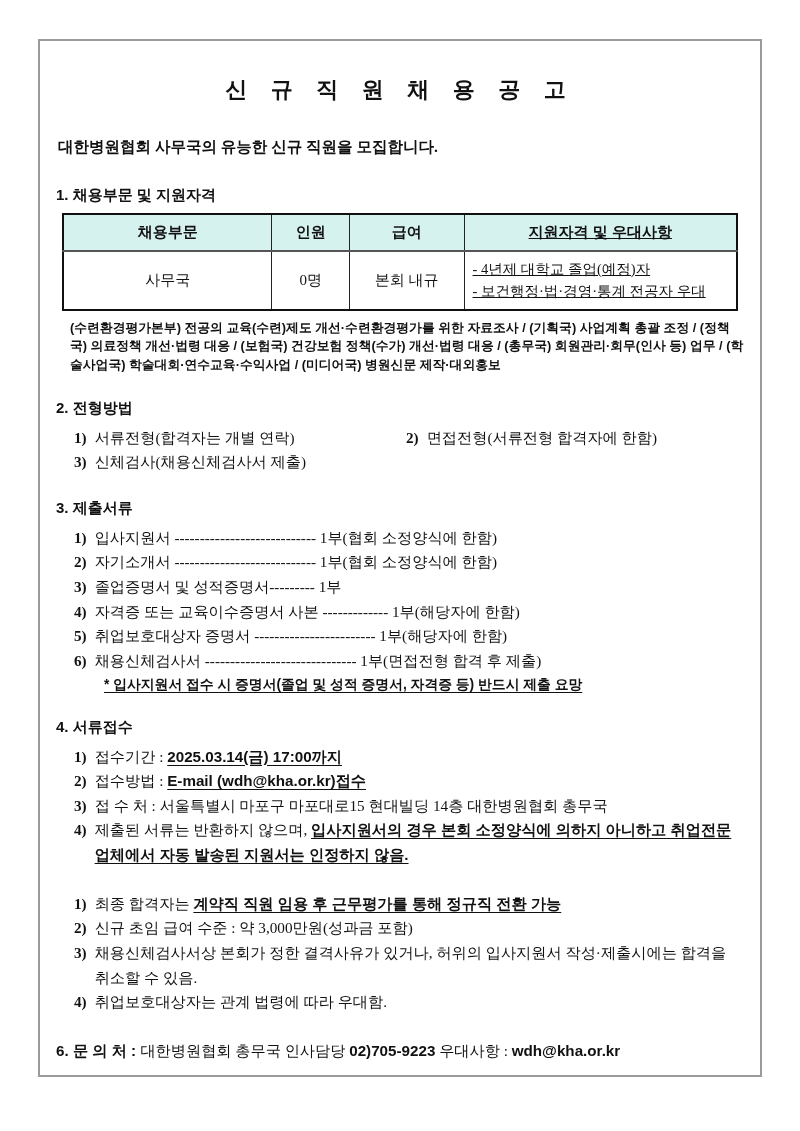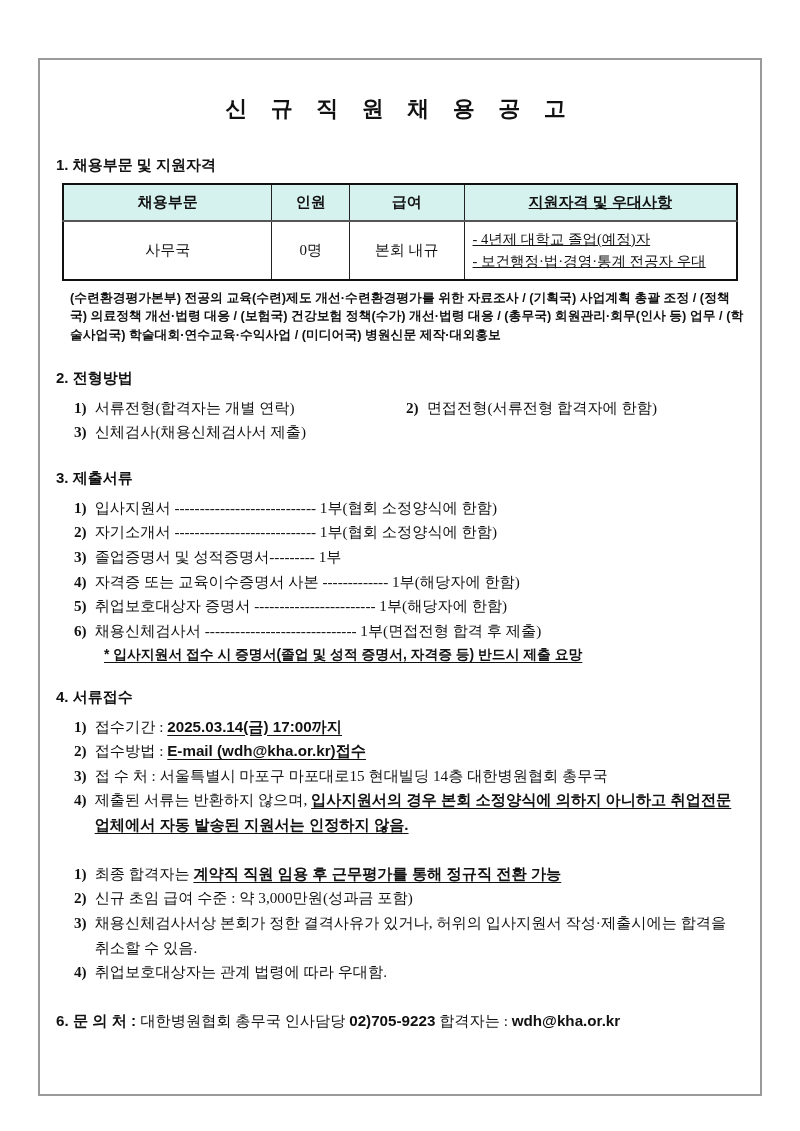--- a/index.html
+++ b/index.html
@@ -12,21 +12,21 @@
   body {
     width: 800px; height: 1131px;
     margin: 0 auto;
     position: relative;
     font-family: "Liberation Serif", "DejaVu Serif", serif;
     color: var(--text);
     overflow: hidden;
   }
   .frame {
     position: absolute;
-    left: 38px; top: 58px;
+    left: 38px; top: 39px;
     width: 724px; height: 1038px;
     border: 2px solid var(--page-border);
     padding: 34px 16px 20px 16px;
   }
   .doc-title {
     text-align: center;
     font-size: 22px;
     font-weight: 700;
     letter-spacing: 9px;
     margin-bottom: 32px;
@@ -123,20 +123,21 @@
     font-weight: 700;
   }
 </style>
 </head>
 <body>
 
 <div class="frame">
 
   <h1 class="doc-title">신 규 직 원 채 용 공 고</h1>
 
+  <p class="intro">대한병원협회 사무국의 유능한 신규 직원을 모집합니다.</p>
 
   <div class="section">
     <div class="sec-heading">1. 채용부문 및 지원자격</div>
     <table class="recruit">
       <colgroup>
         <col style="width:31%">
           <col style="width:11.5%">
           <col style="width:17%">
           <col style="width:40.5%">
       </colgroup>
@@ -251,16 +252,16 @@
         <span class="content">채용신체검사서상 본회가 정한 결격사유가 있거나, 허위의 입사지원서 작성·제출시에는 합격을 취소할 수 있음.</span>
       </div>
       <div class="item">
         <span class="num">4)</span>
         <span class="content">취업보호대상자는 관계 법령에 따라 우대함.</span>
       </div>
     </div>
   </div>
 
   <div class="contact">
-    <span class="head">6. 문 의 처 : </span><span>대한병원협회 총무국 인사담당 </span><span class="bs">02)705-9223</span><span> 합격자는 : </span><span class="bs">wdh@kha.or.kr</span>
+    <span class="head">6. 문 의 처 : </span><span>대한병원협회 총무국 인사담당 </span><span class="bs">02)705-9223</span><span> 우대사항 : </span><span class="bs">wdh@kha.or.kr</span>
   </div>
 
 </div>
 
 </body></html>

